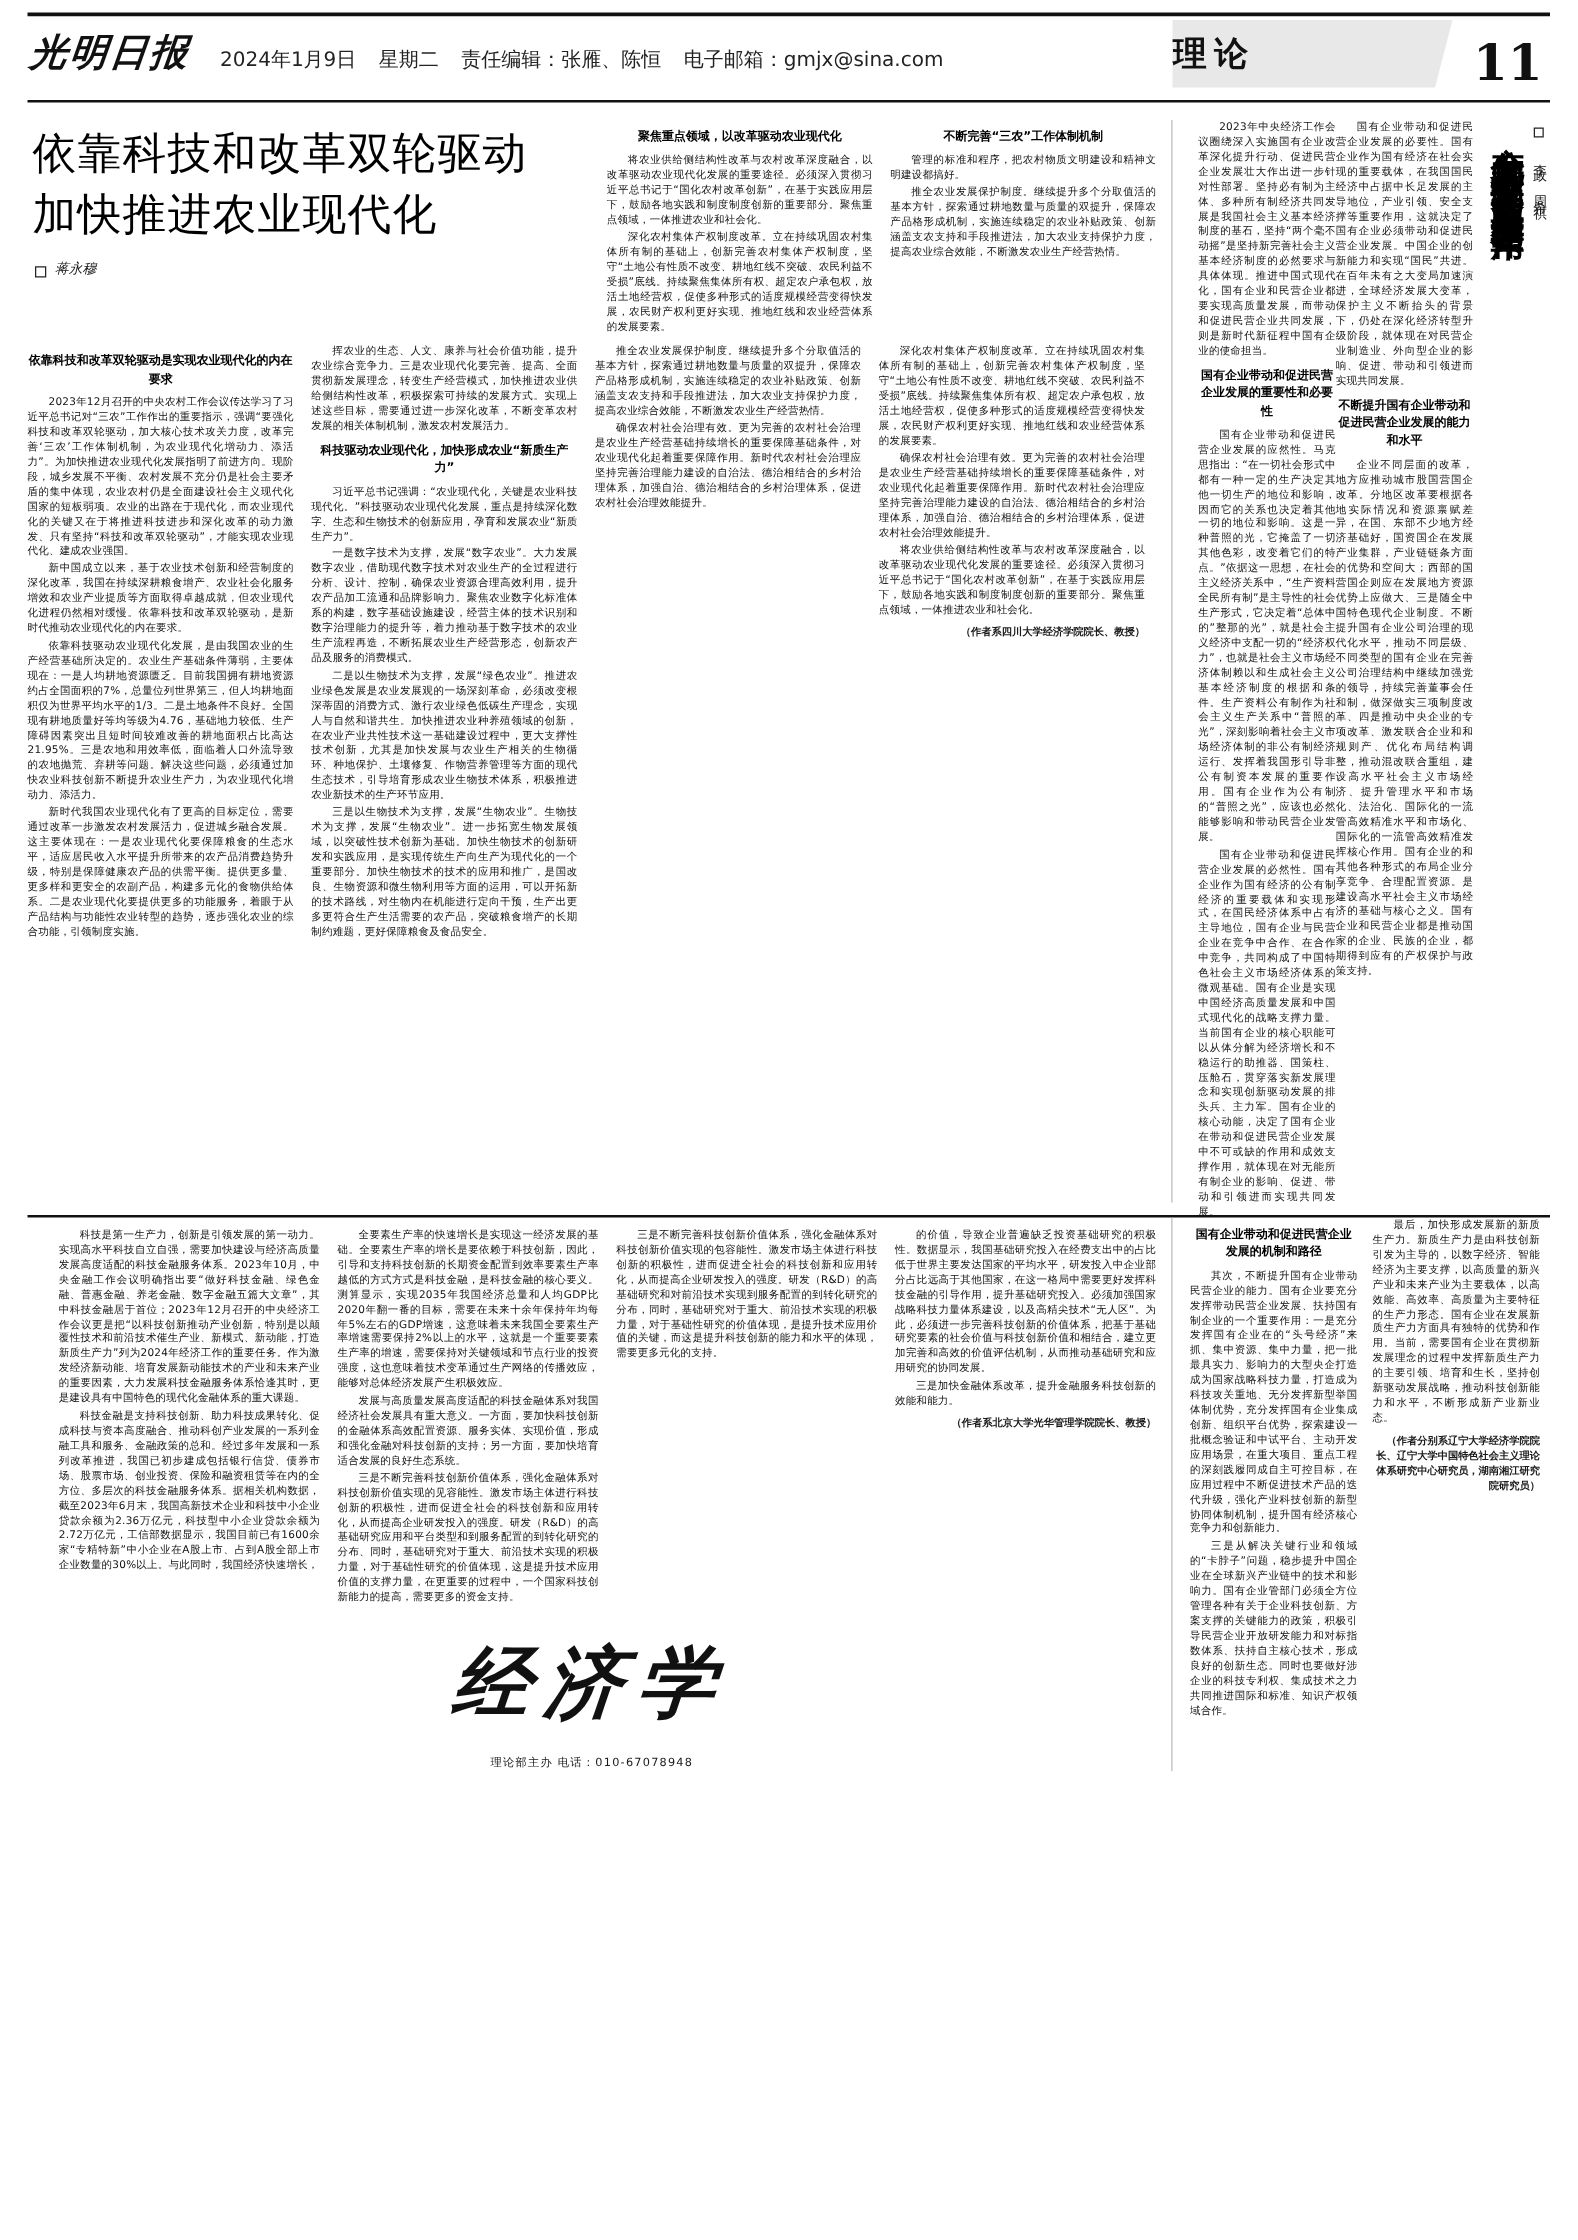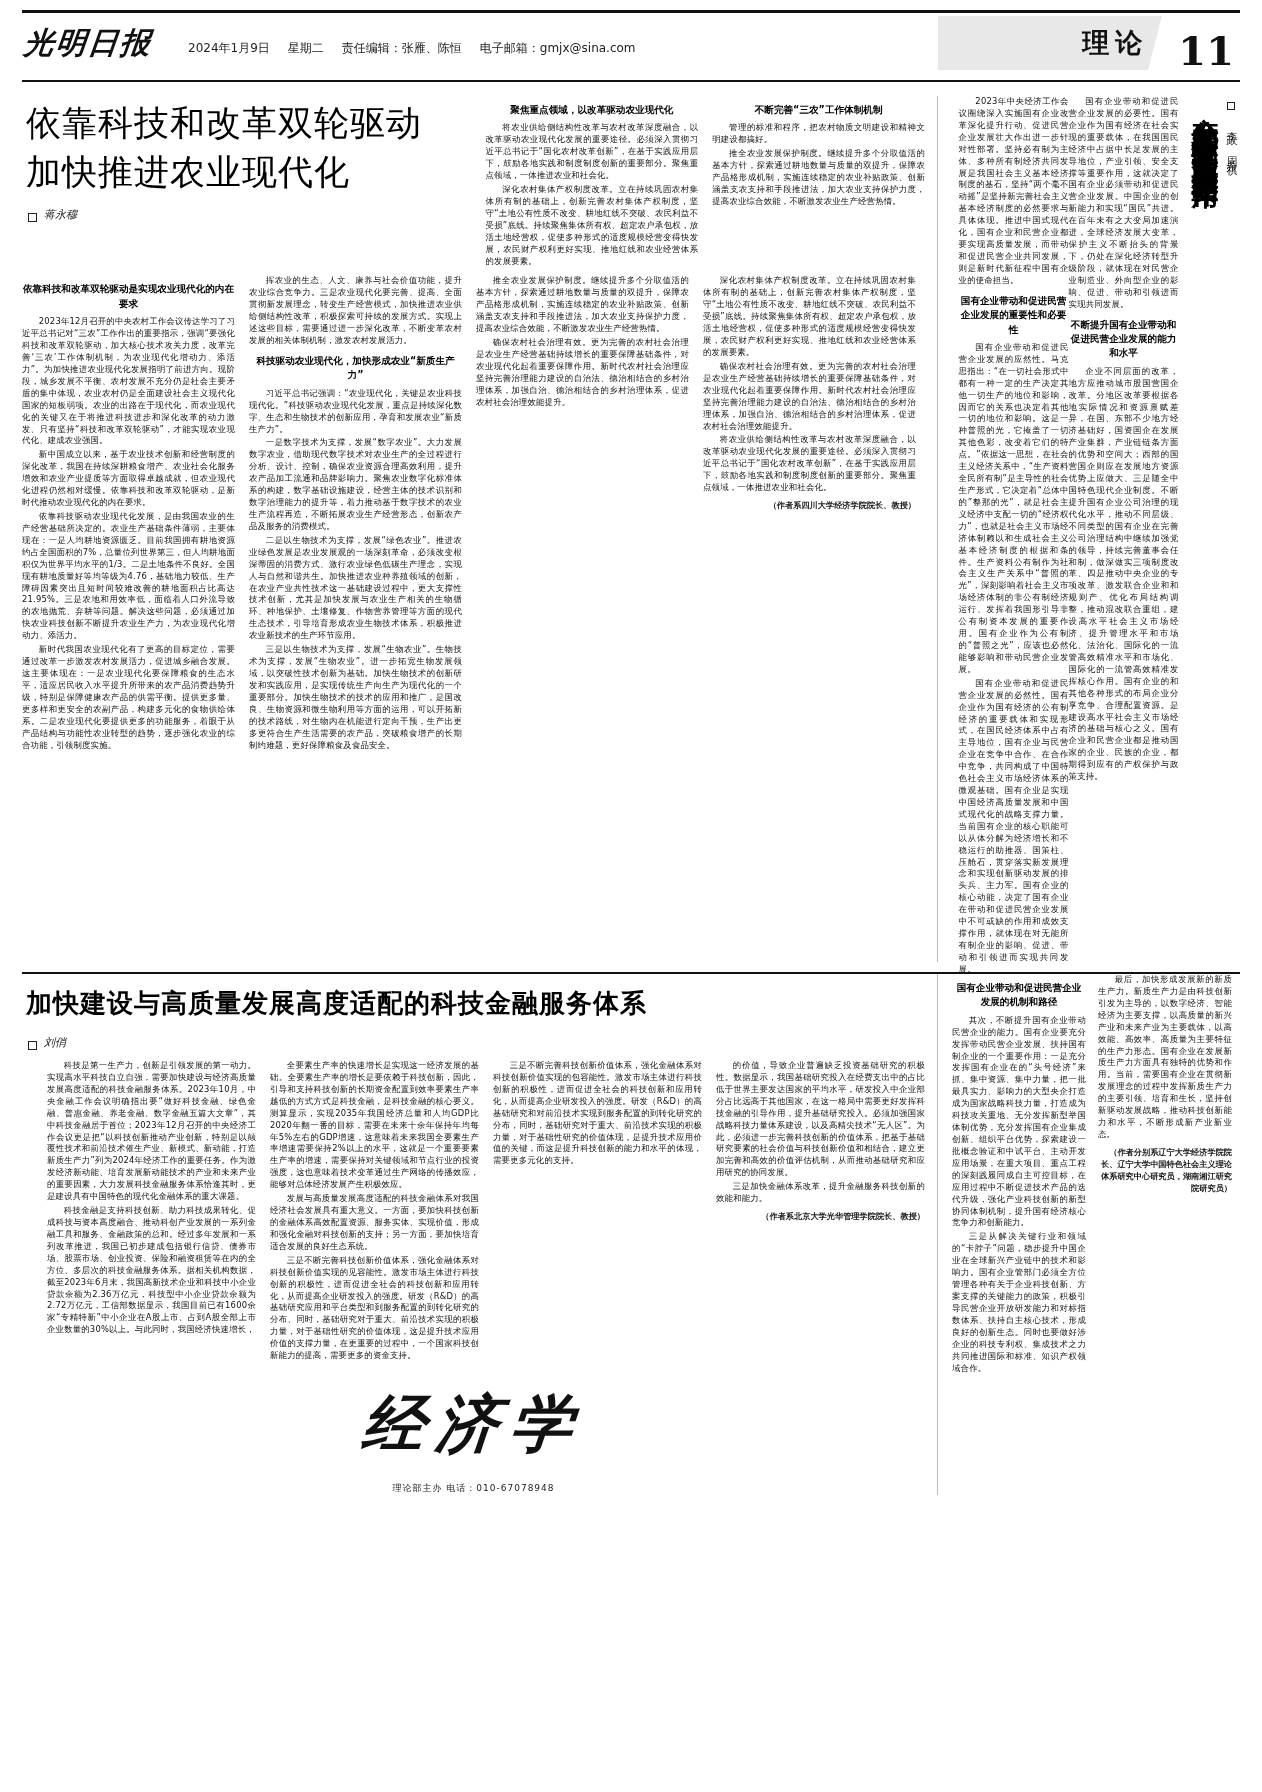--- a/index.html
+++ b/index.html
@@ -40,40 +40,40 @@
     font-weight: bold;
     letter-spacing: 2px;
     color: #111;
     font-style: italic;
     padding: 6px 10px 6px 2px;
     line-height: 1;
     white-space: nowrap;
     transform: skewX(-6deg);
   }
   .masthead-meta {
-    font-size: 12px;
+    font-size: 16px;
     color: #222;
-    margin-left: 26px;
+    margin-left: 14px;
     display: flex;
     gap: 18px;
     align-items: center;
     padding-top: 10px;
     white-space: nowrap;
   }
   .masthead-right {
     margin-left: auto;
     display: flex;
     align-items: center;
     height: 100%;
   }
   .section-band {
     background: #e8e8e8;
     display: flex;
     align-items: center;
-    justify-content: flex-end;
+    justify-content: flex-start;
     width: 210px;
     height: 54px;
     position: relative;
   }
   .section-band::after {
     content:"";
     position:absolute;
     right:-14px; top:0;
     width:0;height:0;
     border-top: 54px solid #e8e8e8;
@@ -361,27 +361,20 @@
           <p>企业不同层面的改革，地方应推动城市股国营国企改革。分地区改革要根据各地实际情况和资源禀赋差异，在国、东部不少地方经济基础好，国资国企在发展产业集群，产业链链条方面的优势和空间大；西部的国营国企则应在发展地方资源优势上应做大、三是随全中国特色现代企业制度。不断提升国有企业公司治理的现代化水平，推动不同层级、不同类型的国有企业在完善公司治理结构中继续加强党的领导，持续完善董事会任和制，做深做实三项制度改革、四是推动中央企业的专项改革、激发联合企业和和规则产、优化布局结构调整，推动混改联合重组，建设高水平社会主义市场经济、提升管理水平和市场化、法治化、国际化的一流管高效精准水平和市场化、国际化的一流管高效精准发挥核心作用。国有企业的和其他各种形式的布局企业分享竞争、合理配置资源。是建设高水平社会主义市场经济的基础与核心之义。国有企业和民营企业都是推动国家的企业、民族的企业，都期得到应有的产权保护与政策支持。</p>
         </div>
       </div>
     </div>
   </div>
 
   <hr class="hr-thick">
 
   <div class="bottom-wrap">
     <div class="bottom-left">
-      <div class="a2">
-        <div class="a2-title">加快建设与高质量发展高度适配的科技金融服务体系</div>
-        <div class="author-line">
-          <span class="author-box"></span>
-          <span>刘俏</span>
-        </div>
-      </div>
 
       <div class="a2-cols">
         <div class="body-col">
           <p>科技是第一生产力，创新是引领发展的第一动力。实现高水平科技自立自强，需要加快建设与经济高质量发展高度适配的科技金融服务体系。2023年10月，中央金融工作会议明确指出要“做好科技金融、绿色金融、普惠金融、养老金融、数字金融五篇大文章”，其中科技金融居于首位；2023年12月召开的中央经济工作会议更是把“以科技创新推动产业创新，特别是以颠覆性技术和前沿技术催生产业、新模式、新动能，打造新质生产力”列为2024年经济工作的重要任务。作为激发经济新动能、培育发展新动能技术的产业和未来产业的重要因素，大力发展科技金融服务体系恰逢其时，更是建设具有中国特色的现代化金融体系的重大课题。</p>
           <p>科技金融是支持科技创新、助力科技成果转化、促成科技与资本高度融合、推动科创产业发展的一系列金融工具和服务、金融政策的总和。经过多年发展和一系列改革推进，我国已初步建成包括银行信贷、债券市场、股票市场、创业投资、保险和融资租赁等在内的全方位、多层次的科技金融服务体系。据相关机构数据，截至2023年6月末，我国高新技术企业和科技中小企业贷款余额为2.36万亿元，科技型中小企业贷款余额为2.72万亿元，工信部数据显示，我国目前已有1600余家“专精特新”中小企业在A股上市、占到A股全部上市企业数量的30%以上。与此同时，我国经济快速增长，</p>
         </div>
         <div class="body-col">
           <p>全要素生产率的快速增长是实现这一经济发展的基础。全要素生产率的增长是要依赖于科技创新，因此，引导和支持科技创新的长期资金配置到效率要素生产率越低的方式方式是科技金融，是科技金融的核心要义。测算显示，实现2035年我国经济总量和人均GDP比2020年翻一番的目标，需要在未来十余年保持年均每年5%左右的GDP增速，这意味着未来我国全要素生产率增速需要保持2%以上的水平，这就是一个重要要素生产率的增速，需要保持对关键领域和节点行业的投资强度，这也意味着技术变革通过生产网络的传播效应，能够对总体经济发展产生积极效应。</p>
           <p>发展与高质量发展高度适配的科技金融体系对我国经济社会发展具有重大意义。一方面，要加快科技创新的金融体系高效配置资源、服务实体、实现价值，形成和强化金融对科技创新的支持；另一方面，要加快培育适合发展的良好生态系统。</p>
           <p>三是不断完善科技创新价值体系，强化金融体系对科技创新价值实现的见容能性。激发市场主体进行科技创新的积极性，进而促进全社会的科技创新和应用转化，从而提高企业研发投入的强度。研发（R&amp;D）的高基础研究应用和平台类型和到服务配置的到转化研究的分布、同时，基础研究对于重大、前沿技术实现的积极力量，对于基础性研究的价值体现，这是提升技术应用价值的支撑力量，在更重要的过程中，一个国家科技创新能力的提高，需要更多的资金支持。</p>

